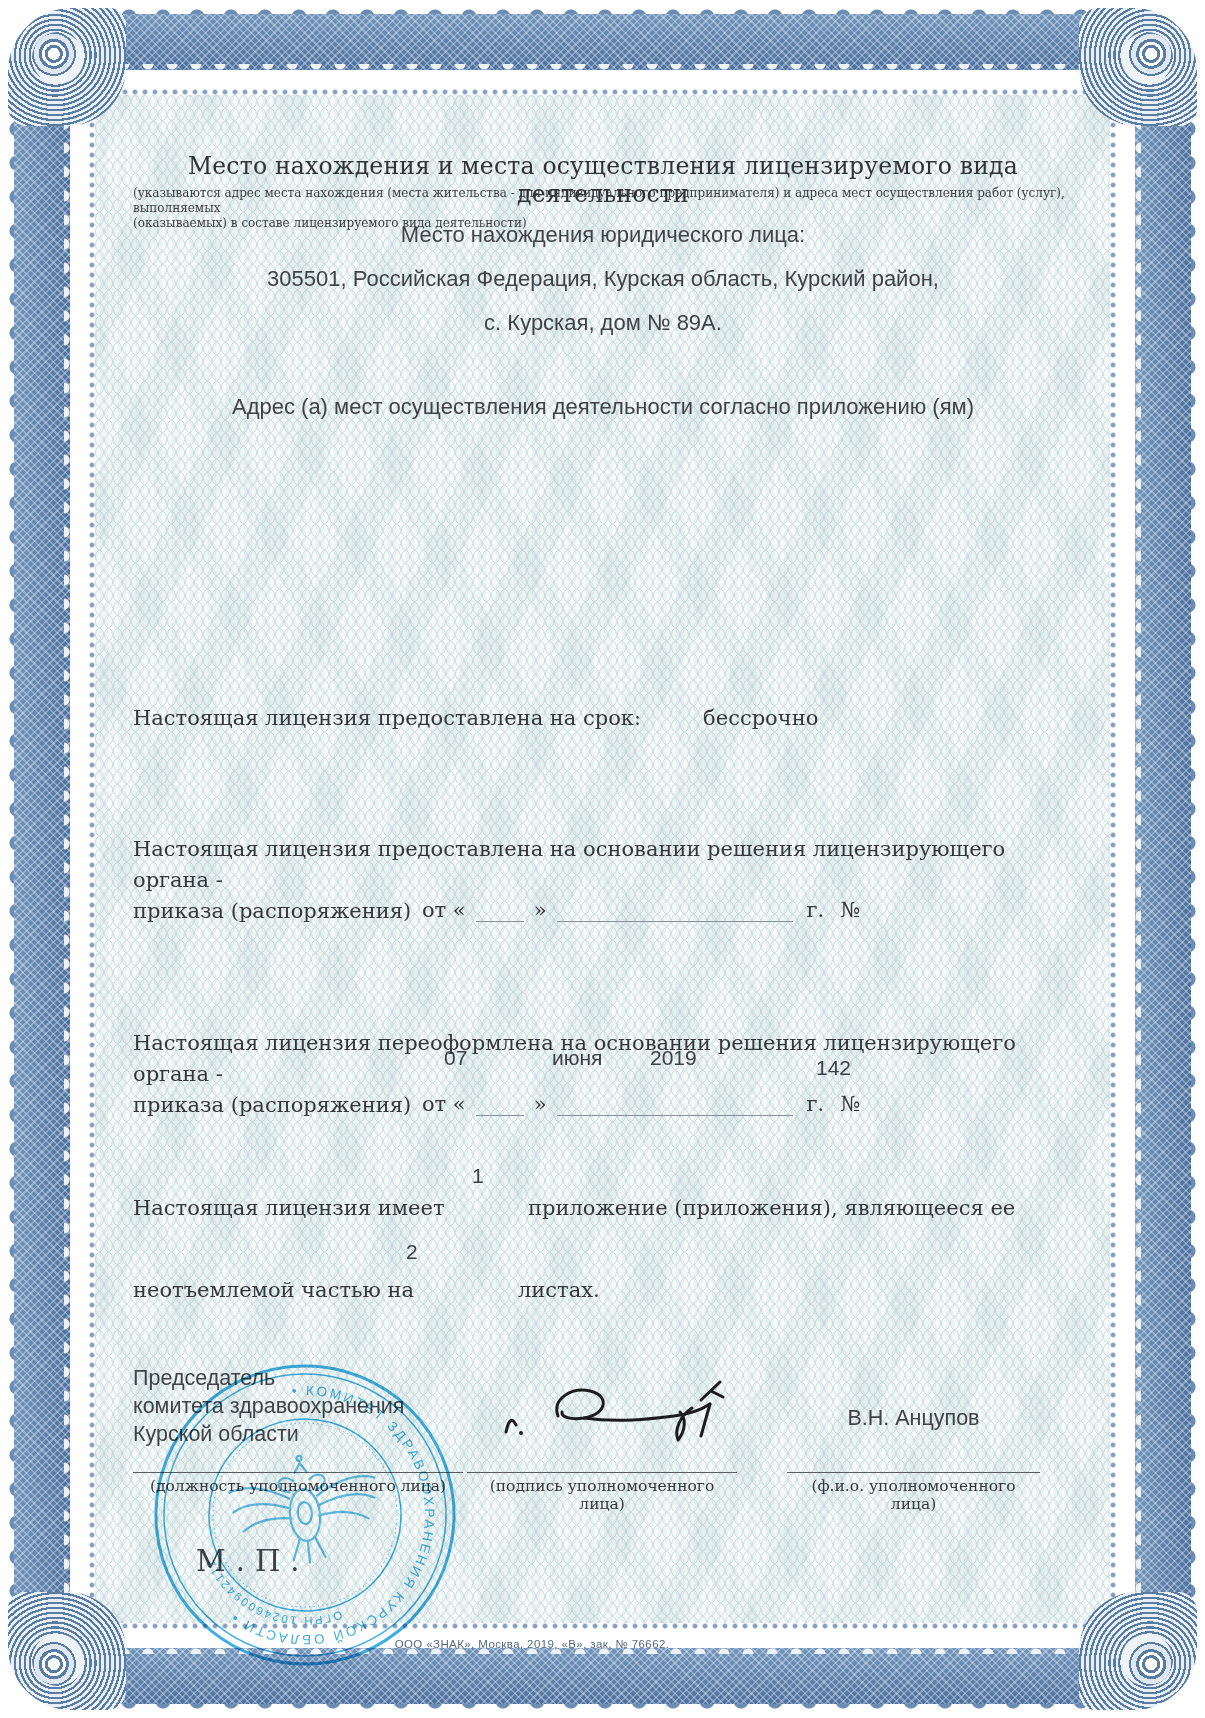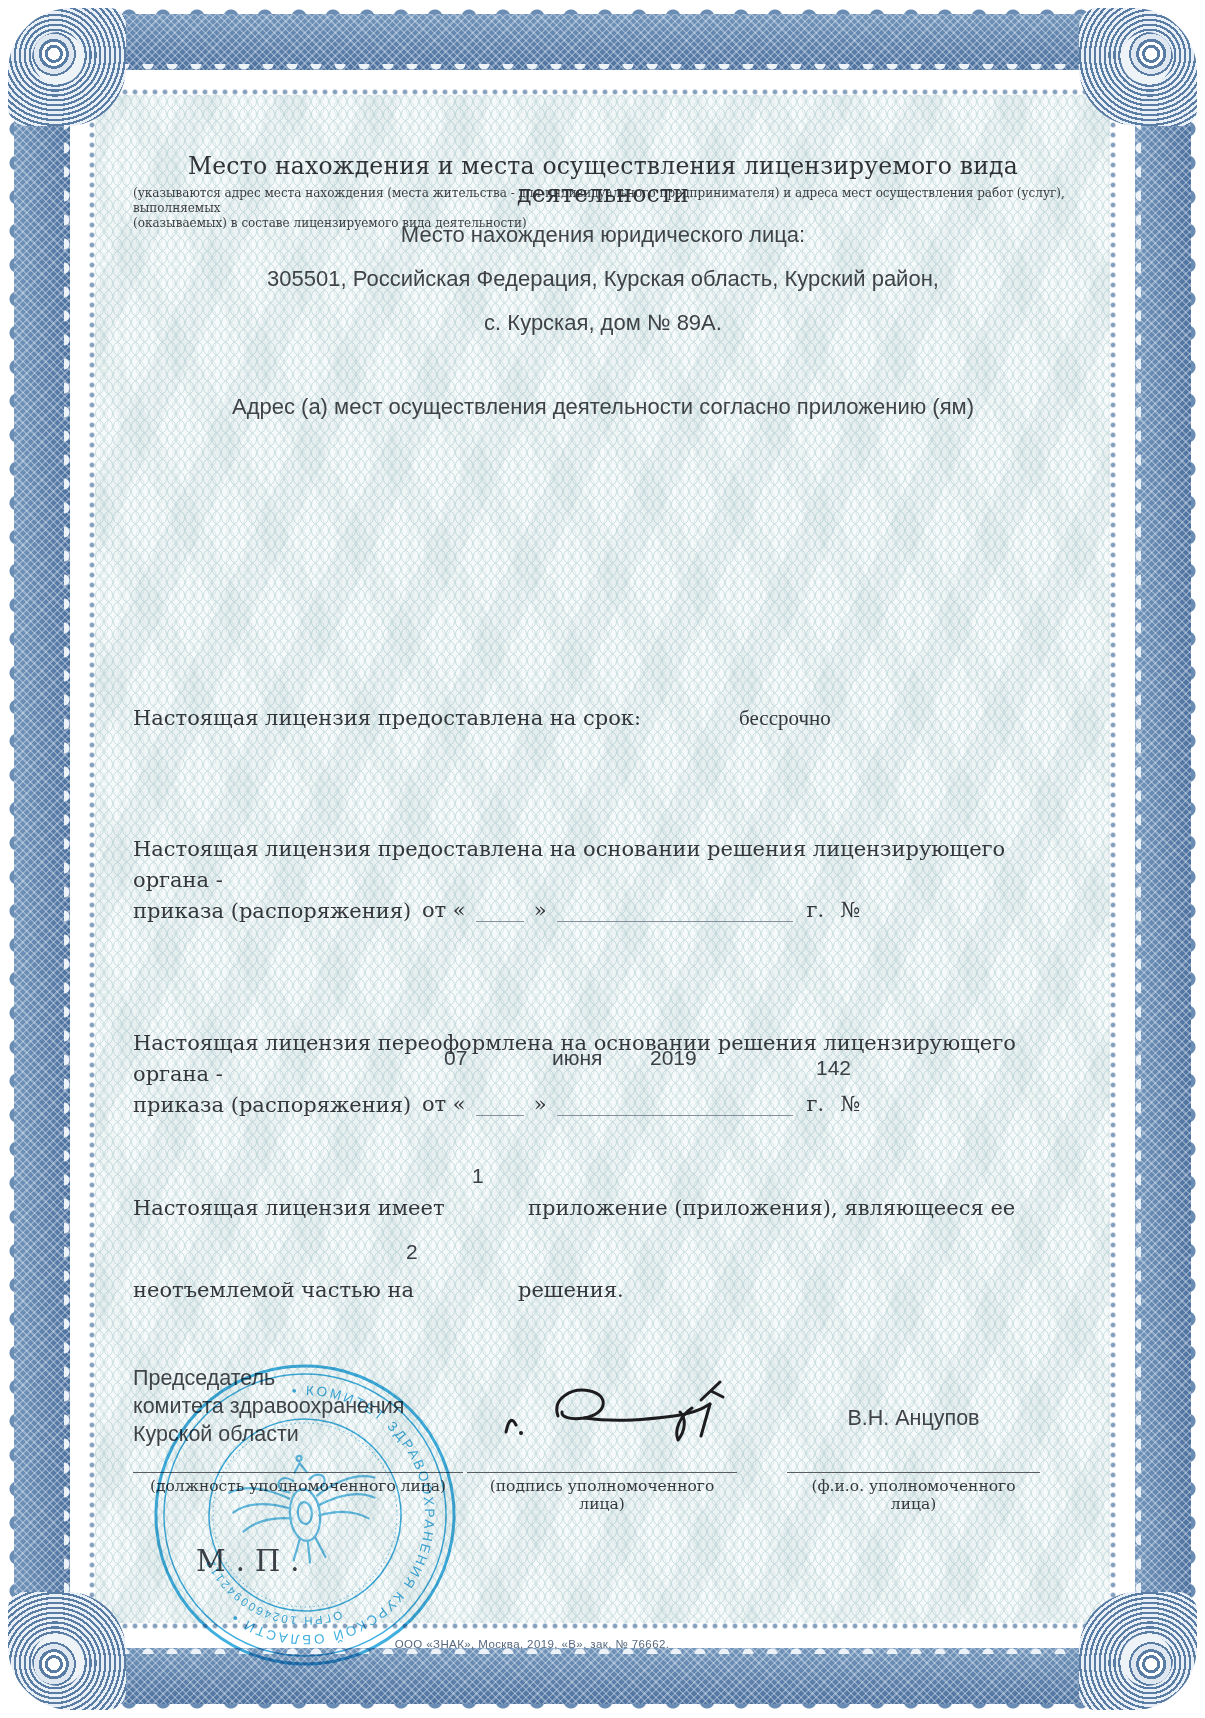--- a/index.html
+++ b/index.html
@@ -74,21 +74,21 @@
   .sans{font-family:"Liberation Sans", sans-serif;}
   .col{left:133px;width:940px;}
   .ctr{text-align:center;}
   .h-title{top:152px;font-size:23.5px;letter-spacing:.2px;color:#2f3236;}
   .h-note{top:186px;font-size:12px;line-height:15px;color:#3a3d41;}
   .t-jur{top:222px;font-size:22px;color:#3f4347;}
   .t-addr1{top:266px;font-size:22px;color:#3f4347;}
   .t-addr2{top:310px;font-size:22px;color:#3f4347;}
   .t-act{top:394px;font-size:22px;color:#3f4347;}
   .t-term{top:706px;font-size:21px;}
-  .t-term .val{margin-left:98px;font-family:Liberation Serif, serif;}
+  .t-term .val{margin-left:62px;}
   .t-granted{top:834px;font-size:21px;line-height:31px;}
   .fromrow{font-size:21px;display:flex;justify-content:center;align-items:flex-end;transform:translateX(38px);}
   .fr1{top:898px;}
   .fr2{top:1092px;}
   .blank{display:inline-block;border-bottom:1.2px solid #86909a;vertical-align:baseline;}
   .blank.short{width:48px;margin:0 10px;}
   .blank.long{width:236px;margin:0 14px 0 10px;}
   .fromrow .g{margin-right:16px;}
   .t-reissued{top:1028px;font-size:21px;line-height:31px;}
   .typed{font-size:21px;color:#3a3f45;z-index:7;}
@@ -201,21 +201,21 @@
   </div>
 
   <div class="abs sans typed n1">1</div>
   <div class="abs col t-att1">
     <span>Настоящая лицензия имеет</span>
     <span class="right">приложение (приложения), являющееся ее</span>
   </div>
   <div class="abs sans typed n2">2</div>
   <div class="abs col t-att2">
     <span>неотъемлемой частью на</span>
-    <span class="right">решения.</span>
+    <span class="right">листах.</span>
   </div>
 
   <div class="abs sans t-pos">
     <div>Председатель</div>
     <div>комитета здравоохранения</div>
     <div>Курской области</div>
   </div>
 
   <svg class="sig-svg" width="310" height="100" viewBox="0 0 310 100" aria-hidden="true">
     <g stroke="#1c1c1e" stroke-width="3" fill="none" stroke-linecap="round" stroke-linejoin="round">

